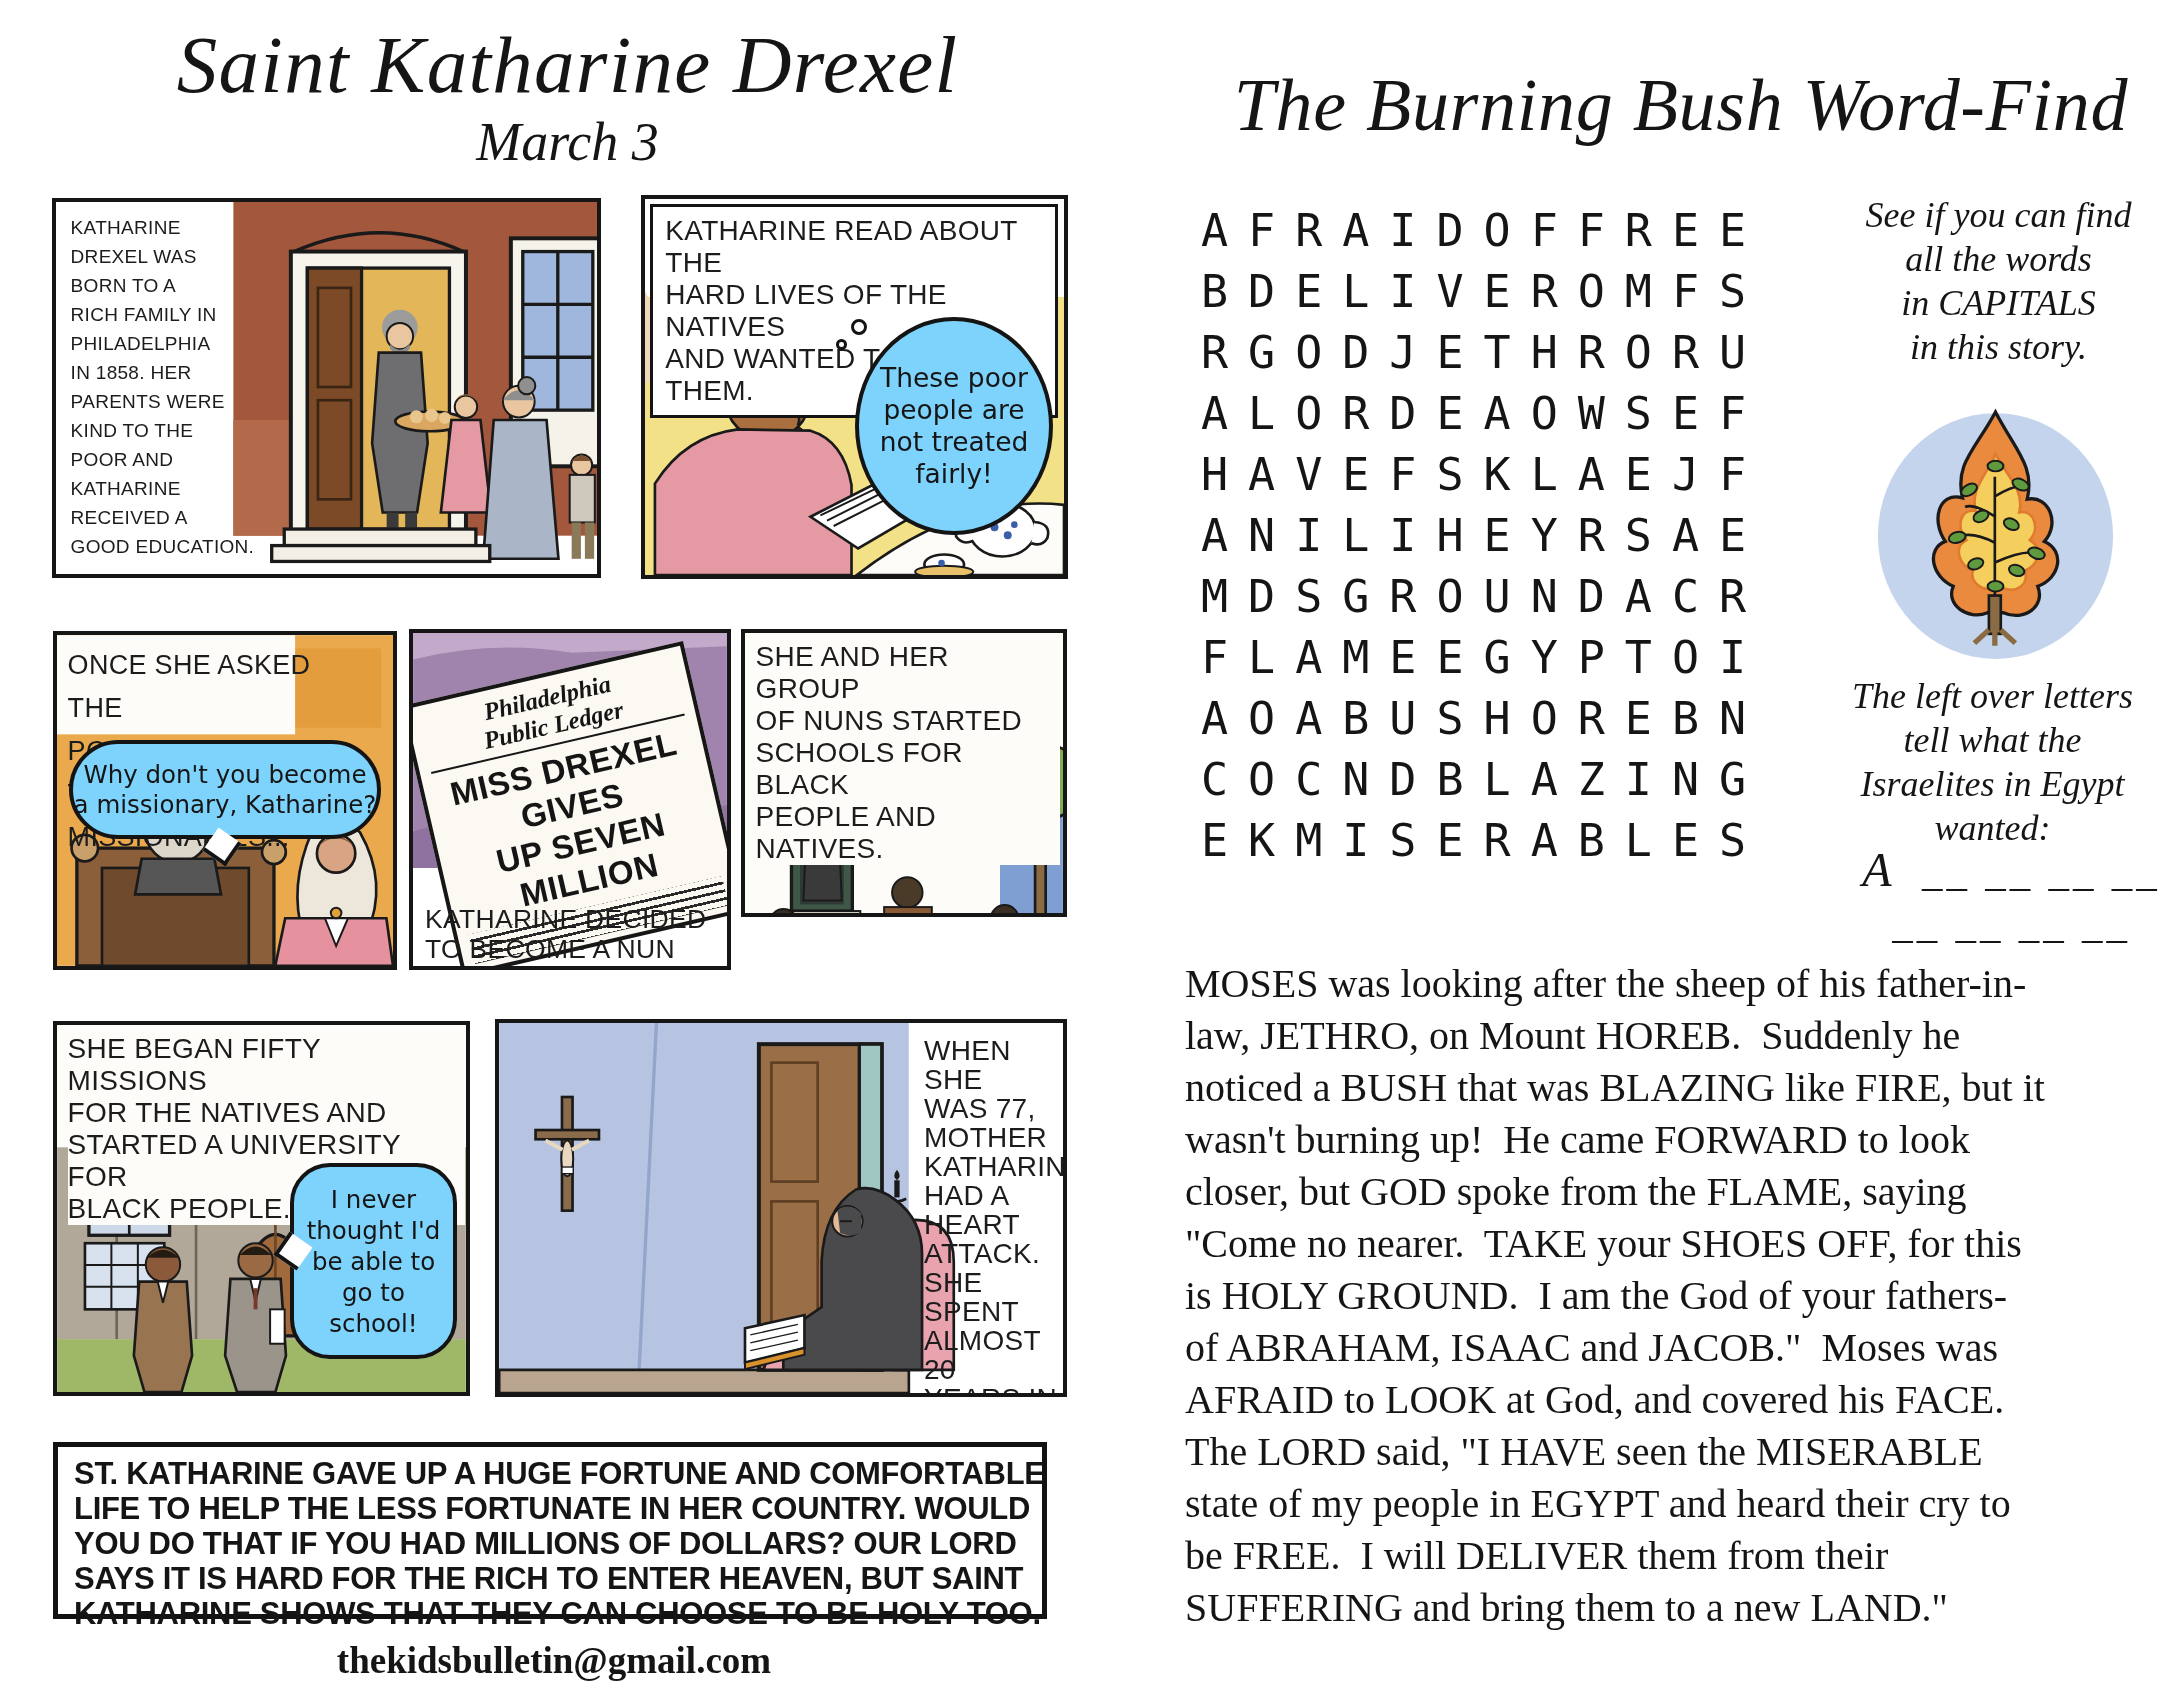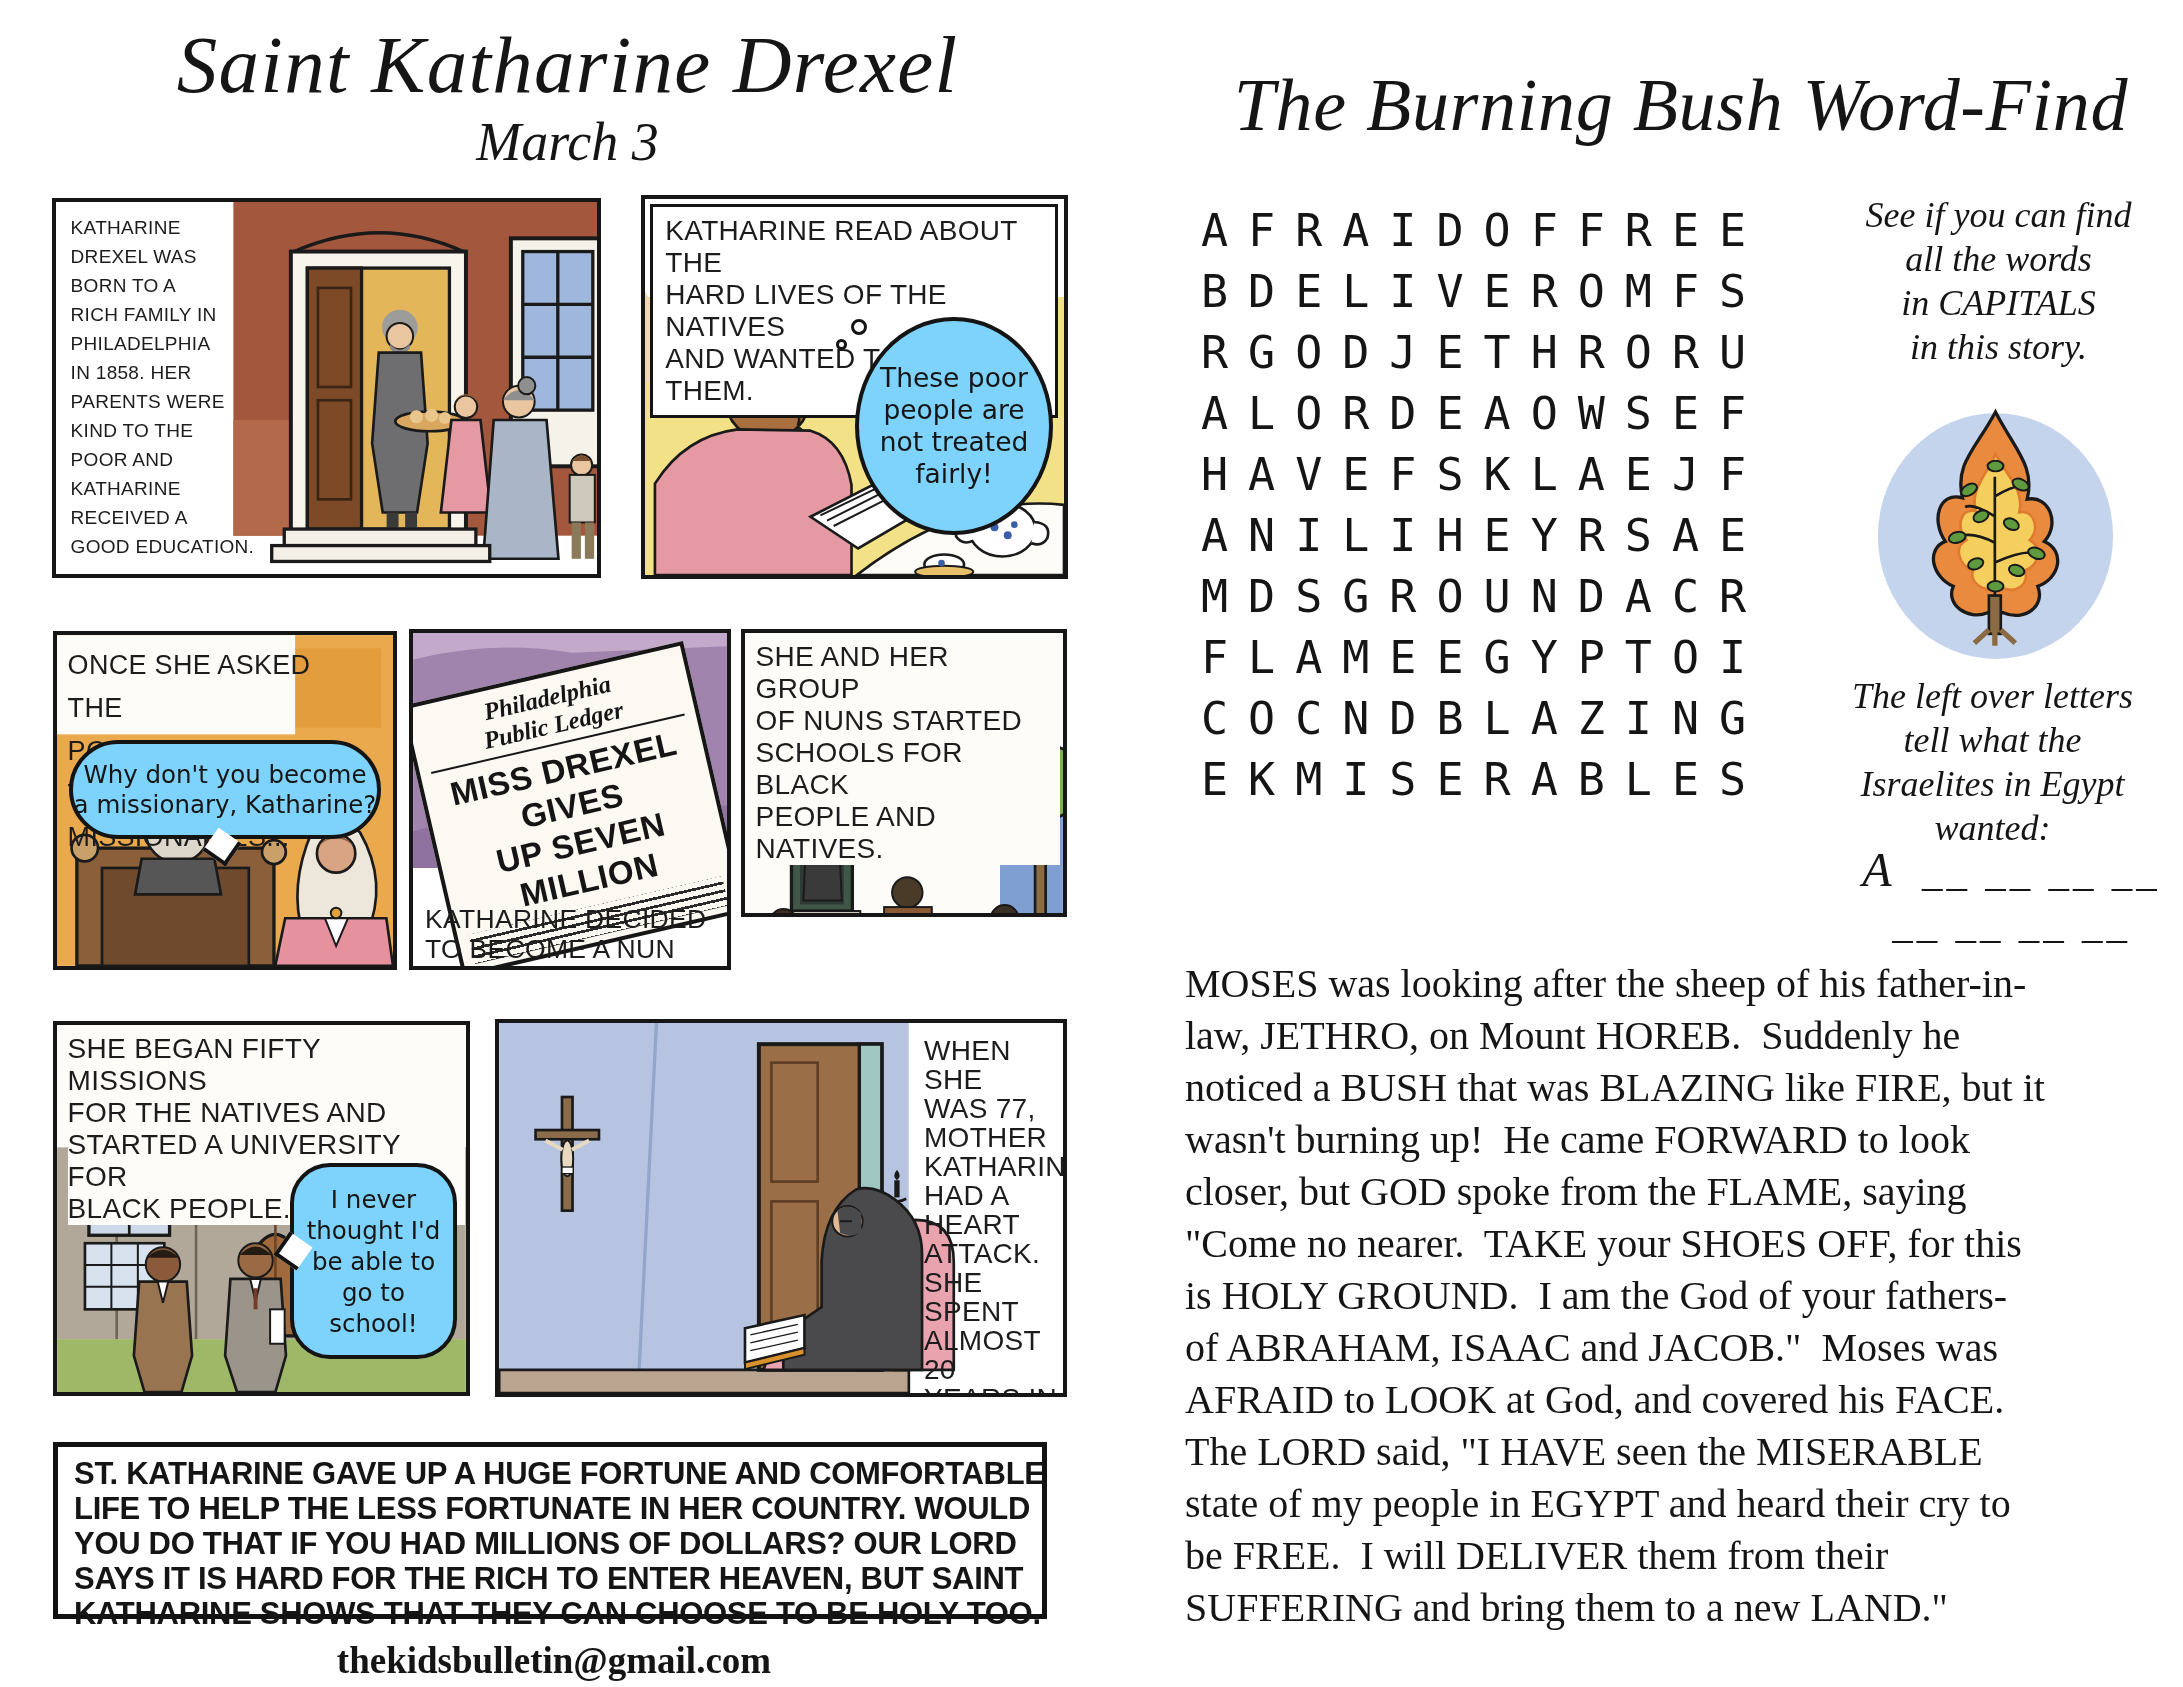--- a/index.html
+++ b/index.html
@@ -342,20 +342,21 @@
 
   <div class="abs" style="left:69px;top:200px;">
     <div class="grid-row">AFRAIDOFFREE</div>
     <div class="grid-row">BDELIVEROMFS</div>
     <div class="grid-row">RGODJETHRORU</div>
     <div class="grid-row">ALORDEAOWSEF</div>
     <div class="grid-row">HAVEFSKLAEJF</div>
     <div class="grid-row">ANILIHEYRSAE</div>
     <div class="grid-row">MDSGROUNDACR</div>
     <div class="grid-row">FLAMEEGYPTOI</div>
+    <div class="grid-row">AOABUSHOREBN</div>
     <div class="grid-row">COCNDBLAZING</div>
     <div class="grid-row">EKMISERABLES</div>
   </div>
 
   <div class="abs center hint pre" style="left:655px;top:193px;width:423px;">See if you can find
 all the words
 in CAPITALS
 in this story.</div>
 
   <svg class="abs" style="left:738px;top:397px;" width="251" height="265" viewBox="0 0 380 400">

